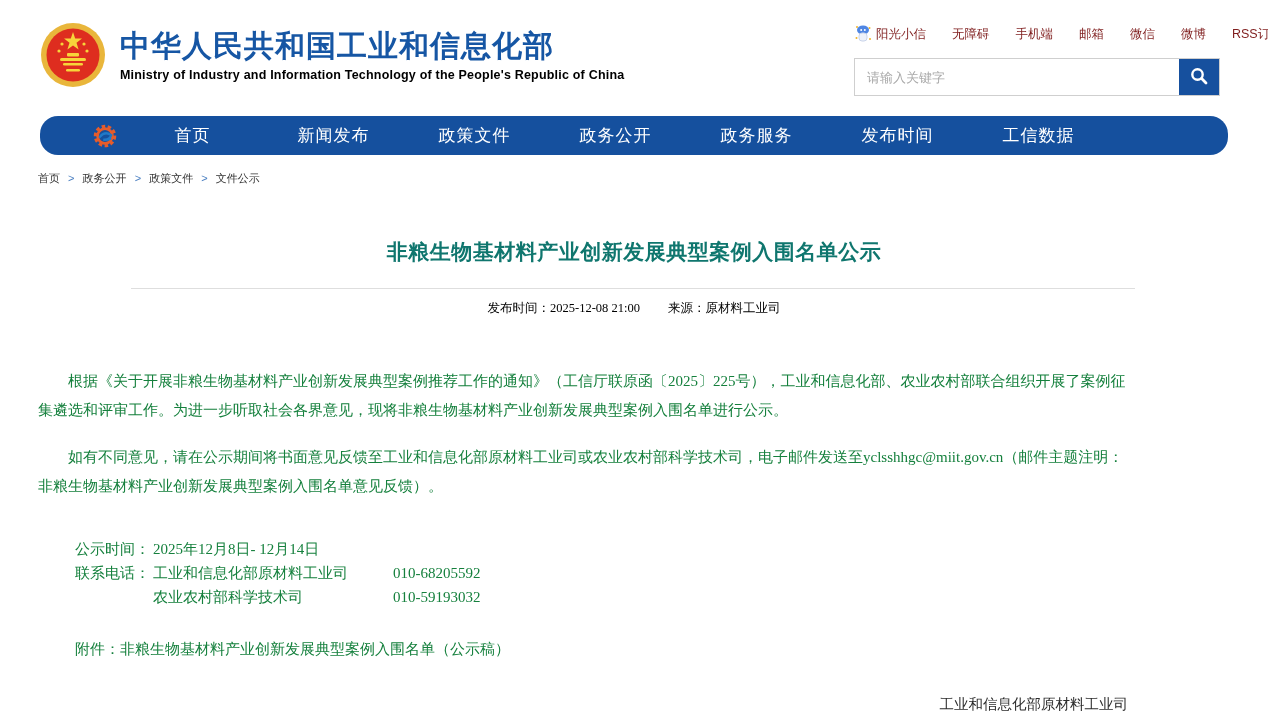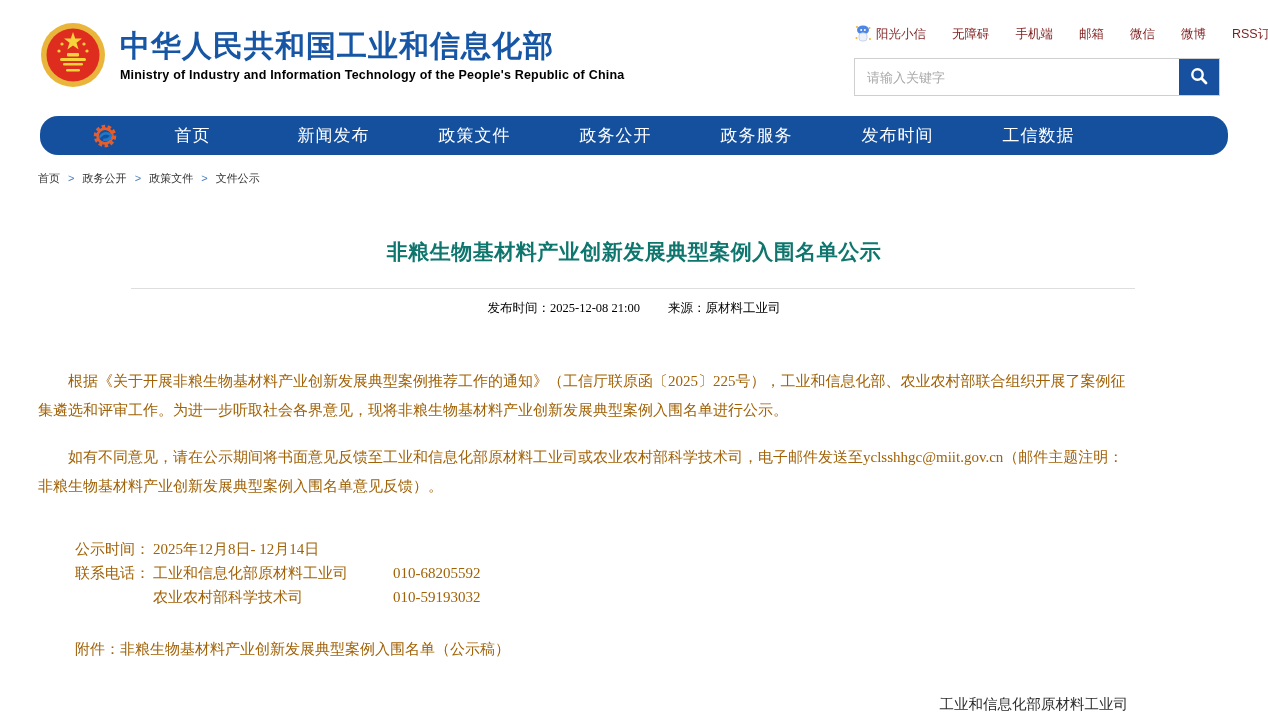--- a/index.html
+++ b/index.html
@@ -40,21 +40,21 @@
 
   
   .article { font-family: "Liberation Serif", "DejaVu Serif", serif; }
   .article-title { margin-top: 52px; text-align: center; font-size: 21px; font-weight: bold;
                    color: #0f766e; letter-spacing: 0.5px;
                    font-family: "Liberation Serif", "DejaVu Serif", serif; }
   .title-divider { margin: 22px 133px 0 131px; border-top: 1px solid #dedede; }
   .article-meta { margin-top: 11px; text-align: center; font-size: 12.5px; color: #000000; }
   .article-meta .meta-gap { display: inline-block; width: 28px; }
 
-  .article-body { margin: 50px 138px 0 38px; font-size: 15px; line-height: 29px; color: #a16207; }
+  .article-body { margin: 50px 138px 0 38px; font-size: 15px; line-height: 29px; color: #15803d; }
   .para { text-indent: 2em; }
   .para + .para { margin-top: 18px; }
 
   .detail-block { margin-top: 36px; }
   .detail-line { padding-left: 37px; display: flex; line-height: 24px; }
   .detail-label { width: 78px; flex: 0 0 auto; }
   .detail-label.empty { visibility: hidden; }
   .dept { width: 240px; flex: 0 0 auto; }
   .detail-line.single .detail-value { flex: 1; }
 

